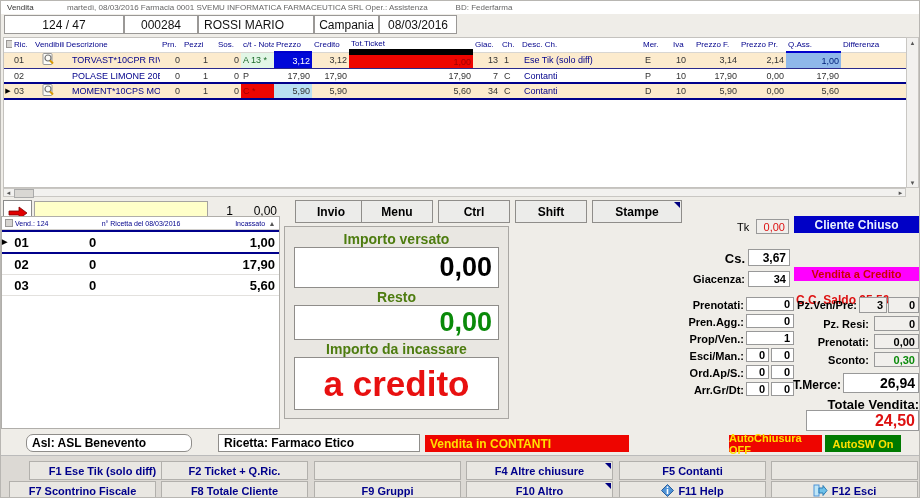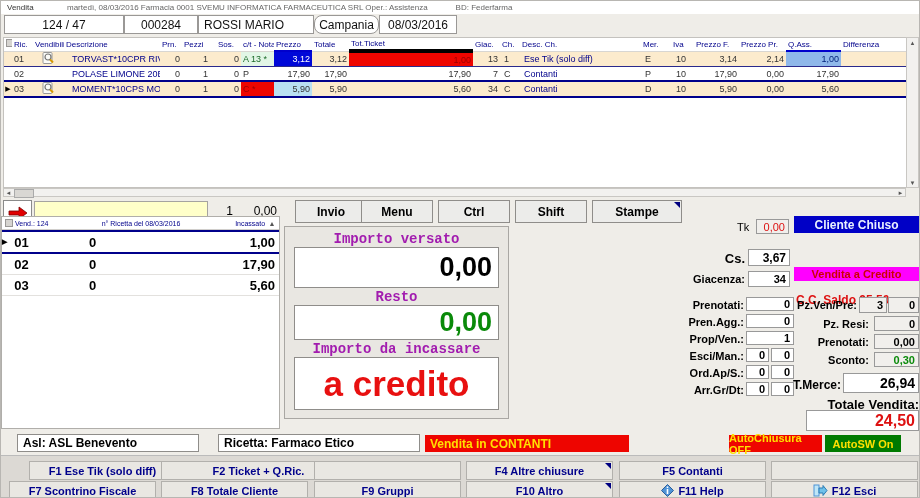--- a/index.html
+++ b/index.html
@@ -12,21 +12,21 @@
   #titlebar .status{color:#666;}
   #titlebar .bd{color:#666;margin-left:28px;}
   
   .hdr-box{top:14px;height:19px;background:#fff;border:1px solid #9a9896;font-size:12px;color:#111;display:flex;align-items:center;justify-content:center;}
   .hdr-box.left{justify-content:flex-start;padding-left:5px;}
   
   #gridarea{left:2px;top:36px;width:903px;height:151px;background:#fff;border:1px solid #c4c2be;border-right:none;}
   table#grid{border-collapse:collapse;table-layout:fixed;width:903px;}
   #grid th{font-size:8px;color:#00008B;font-weight:normal;text-align:left;height:11px;padding:0 0 0 2px;white-space:nowrap;overflow:hidden;border-bottom:1px solid #d8d6d2;background:#fff;}
   #grid th.u-blue{border-bottom:2px solid #0000cc;}
-  #grid th.u-red{border-bottom:4px solid #000000;}
+  #grid th.u-red{border-bottom:6px solid #000000;}
   #grid td{font-size:9px;color:#333;height:13px;padding:0 2px;white-space:nowrap;overflow:hidden;}
   #grid tr.row{border-bottom:1px solid #2a2a8c;}
   #grid tr.wheat td{background:#fcebcd;}
   #grid tr.white td{background:#ffffff;}
   #grid tr.selected{border-top:2px solid #00008B;border-bottom:2px solid #00008B;}
   #grid td.t-left{text-align:left;}
   #grid td.t-right{text-align:right;}
   #grid td.navy{color:#00008B;}
   #grid td.marker{color:#000;font-size:7px;text-align:center;padding:0;}
   #grid td.cell-prezzo-blue{background:#0008d8 !important;color:#fff;}
@@ -49,21 +49,21 @@
   
   #rlist{left:0;top:215px;width:279px;height:213px;background:#fff;border:1px solid #b0aeaa;}
   #rlist .lhead{display:flex;height:12px;border-bottom:1px solid #d0cecb;font-size:7px;color:#00008B;align-items:center;}
   #rlist .lrow{display:flex;height:20px;align-items:center;font-size:13px;font-weight:bold;color:#000;border-bottom:1px solid #e3e1de;}
   #rlist .lrow.selected{border-top:2px solid #00008B;border-bottom:2px solid #00008B;}
   .lc1{width:52px;padding-left:6px;} .lc2{width:155px;text-align:left;padding-left:28px;} .lc3{width:52px;text-align:right;padding-right:4px;}
   .lh1{width:58px;padding-left:3px;display:flex;align-items:center;gap:2px;} .lh2{width:158px;text-align:center;} .lh3{width:46px;text-align:right;}
   .lmark{width:7px;font-size:7px;}
   
   #paypanel{left:283px;top:225px;width:225px;height:193px;background:#e9e7e2;border:1px solid #a9a7a3;padding:3px 9px;}
-  #paypanel .plabel{font-size:14px;font-weight:bold;color:#a21caf;text-align:center;margin-top:1px;font-family:Liberation Mono, monospace;}
+  #paypanel .plabel{font-size:14px;font-weight:bold;color:#4d7c0f;text-align:center;margin-top:1px;}
   .pbox{background:#fff;border:1px solid #8f8d8a;display:flex;align-items:center;}
   #versatobox{height:39px;justify-content:flex-end;}
   #restobox{height:33px;justify-content:flex-end;}
   #incassbox{height:51px;justify-content:center;}
   .bignum{font-size:27px;font-weight:bold;padding-right:6px;}
   #versatoval{color:#000;} #restoval{color:#0a8a0a;}
   #incassval{font-size:35px;font-weight:bold;color:#e81010;}
   
   .banner{font-weight:bold;font-size:12px;display:flex;align-items:center;justify-content:center;}
   #emesso{left:793px;top:196px;width:125px;height:16px;background:#00dfdf;color:#00008B;border:1px solid #0aa;}
@@ -91,21 +91,21 @@
 
   <div id="titlebar" class="abs">
     <span class="menu">Vendita</span>
     <span class="status">martedì, 08/03/2016    Farmacia   0001 SVEMU INFORMATICA FARMACEUTICA SRL   Oper.:   Assistenza</span>
     <span class="bd">BD: Federfarma</span>
   </div>
 
   <div class="abs hdr-box" style="left:3px;width:120px;">124 / 47</div>
   <div class="abs hdr-box" style="left:123px;width:74px;">000284</div>
   <div class="abs hdr-box left" style="left:197px;width:116px;">ROSSI MARIO</div>
-  <div class="abs hdr-box" style="left:313px;width:65px;border-radius:8px;">Campania</div>
+  <div class="abs hdr-box" style="left:313px;width:65px;">Campania</div>
   <div class="abs hdr-box" style="left:378px;width:78px;">08/03/2016</div>
 
   <div id="gridarea" class="abs">
     <table id="grid">
       <colgroup>
         <col style="width:8px">
           <col style="width:21px">
           <col style="width:31px">
           <col style="width:96px">
         <col style="width:22px">
@@ -129,21 +129,21 @@
           <tr>
         <th><span class="selsq"></span></th>
         <th>Ric.</th>
         <th>Vendibilità</th>
         <th>Descrizione</th>
         <th>Prn.</th>
         <th>Pezzi</th>
         <th>Sos.</th>
         <th>c/t - Nota</th>
         <th class="u-blue">Prezzo</th>
-        <th>Totale</th>
+        <th>Credito</th>
         <th class="u-red">Tot.Ticket</th>
         <th>Giac.</th>
         <th>Ch.</th>
         <th>Desc. Ch.</th>
         <th>Mer.</th>
         <th>Iva</th>
         <th>Prezzo F.</th>
         <th>Prezzo Pr.</th>
         <th class="u-blue">Q.Ass.</th>
         <th>Differenza</th>
@@ -339,29 +339,29 @@
   <div class="abs fbox gray" style="left:873px;top:315px;width:45px;height:15px;">0</div>
   <div class="abs flabel" style="left:800px;top:335px;width:68px;">Prenotati:</div>
   <div class="abs fbox gray" style="left:873px;top:333px;width:45px;height:15px;">0,00</div>
   <div class="abs flabel" style="left:800px;top:353px;width:68px;">Sconto:</div>
   <div class="abs fbox gray green" style="left:873px;top:351px;width:45px;height:15px;">0,30</div>
   <div class="abs flabel" style="left:775px;top:377px;width:65px;font-size:12px;">T.Merce:</div>
   <div class="abs fbox" style="left:842px;top:372px;width:76px;height:20px;font-size:14px;">26,94</div>
   <div class="abs flabel" style="left:815px;top:396px;width:103px;font-size:13px;">Totale Vendita:</div>
   <div class="abs fbox red" style="left:805px;top:409px;width:113px;height:21px;font-size:16px;">24,50</div>
 
-  <div class="abs binfo" style="left:16px;width:182px;">Asl: ASL Benevento</div>
+  <div class="abs binfo" style="left:25px;width:166px;border-radius:7px;">Asl: ASL Benevento</div>
   <div class="abs binfo" style="left:217px;width:202px;">Ricetta: Farmaco Etico</div>
   <div id="venditacontanti" class="abs bflag">Vendita in CONTANTI</div>
   <div id="autochiusura" class="abs bflag">AutoChiusura OFF</div>
   <div id="autosw" class="abs bflag">AutoSW On</div>
 
   <div id="fbar" class="abs">
     <div class="fkey" style="left:8px;top:5px;margin-left:20px;">F1 Ese Tik (solo diff)</div>
-    <div class="fkey" style="left:160px;top:5px;padding-left:24px;">F2 Ticket + Q.Ric.</div>
+    <div class="fkey" style="left:160px;top:5px;">F2 Ticket + Q.Ric.</div>
     <div class="fkey" style="left:313px;top:5px;"></div>
     <div class="fkey" style="left:465px;top:5px;">
         <span>F4 Altre chiusure</span>
         <span class="corner"></span>
       </div>
     <div class="fkey" style="left:618px;top:5px;">F5 Contanti</div>
     <div class="fkey" style="left:770px;top:5px;"></div>
     <div class="fkey" style="left:8px;top:25px;">F7 Scontrino Fiscale</div>
     <div class="fkey" style="left:160px;top:25px;">F8 Totale Cliente</div>
     <div class="fkey" style="left:313px;top:25px;">F9 Gruppi</div>

